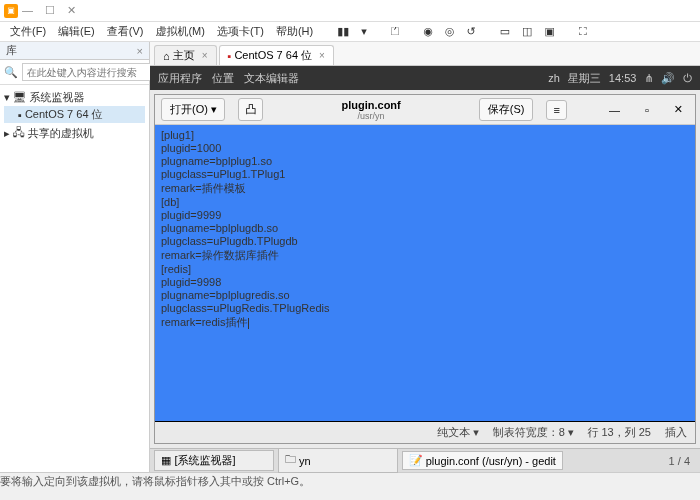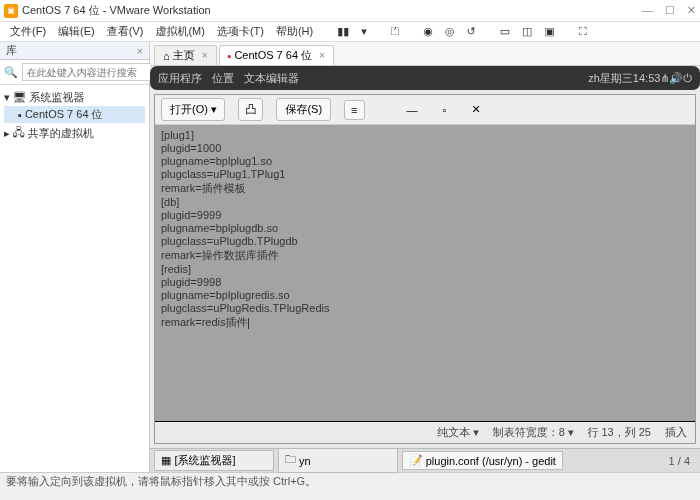--- a/index.html
+++ b/index.html
@@ -19,44 +19,43 @@
 .tree { flex:1; padding:4px; font-size:11px; color:#333; }
 .tree .node { padding:1px 0; display:flex; align-items:center; gap:3px; }
 .tree .sel { background:#d6e8f7; }
 .tree .indent1 { padding-left:14px; }
 .main { flex:1; display:flex; flex-direction:column; background:#fff; }
 .tabs { height:24px; background:#f7f7f7; border-bottom:1px solid #ccc; display:flex; align-items:flex-end; padding-left:4px; }
 .tabs .tab { border:1px solid #ccc; border-bottom:none; padding:2px 8px; background:#fff; margin-right:2px; display:flex; align-items:center; gap:3px; border-radius:3px 3px 0 0; }
 .tabs .tab .close { color:#888; margin-left:4px; font-size:10px; }
 .tabs .inactive { background:#f0f0f0; }
 .gnome { flex:1; display:flex; flex-direction:column; background:#eaeaea; }
-.gtop { height:24px; background:#333; color:#ccc; display:flex; align-items:center; padding:0 8px; gap:10px;border-radius:7px; }
+.gtop { height:24px; background:#333; color:#ccc; display:flex; align-items:center; padding:0 8px; gap:10px; }
 .gtop .left { display:flex; gap:10px; }
-.gtop .right { margin-left:auto; display:flex; align-items:center; }
+.gtop .right { margin-left:auto; display:flex; gap:8px; align-items:center; }
 .gedit-win { margin:4px; flex:1; background:#f2f2f2; border:1px solid #999; display:flex; flex-direction:column; }
 .gedit-tb { height:30px; display:flex; align-items:center; padding:0 6px; gap:13px; border-bottom:1px solid #ccc; background:#eeeeee; }
 .gbtn { border:1px solid #bbb; border-radius:3px; padding:3px 8px; background:#f8f8f8; display:flex; align-items:center; gap:3px; }
 .gtitle { flex:1; text-align:center; }
 .gtitle .fn { font-weight:bold; }
 .gtitle .path { font-size:9px; color:#777; }
-.editor { flex:1; background:#a3a3a3; padding:4px 6px; font-family:monospace; font-size:11px; color:#333; white-space:pre; overflow:auto; }
+.editor { flex:1; background:#3b82f6; padding:4px 6px; font-family:monospace; font-size:11px; color:#333; white-space:pre; overflow:auto; }
 .statusbar { height:22px; border-top:1px solid #000000; display:flex; align-items:center; padding:0 8px; gap:14px; justify-content:flex-end; color:#444; background:#eaeaea; font-size:10px; }
 .taskbar { height:24px; background:#ddd; border-top:1px solid #bbb; display:flex; align-items:center; padding:0 4px; gap:4px; }
 .taskbar .tbitem { border:1px solid #bbb; padding:2px 6px; background:#eee; display:flex; align-items:center; gap:3px; min-width:120px; }
 .taskbar .active { background:#f7f7f7; }
 .taskbar .pager { margin-left:auto; padding:2px 6px; color:#555; }
-.footer { height:16px; background:#f0f0f0; border-top:1px solid #ccc; padding:0 6px; color:#555; font-size:10px; line-height:16px; }
+.footer { height:16px; background:#f0f0f0; border-top:1px solid #ccc; padding:0 0; color:#555; font-size:10px; line-height:16px; }
 .caret { display:inline-block; border-left:1px solid #333; height:11px; vertical-align:middle; }
 </style>
 </head>
 <body>
 
 <div class="titlebar">
   <span class="icon">▣</span>
-  <span class="title">CentOS 7 64 位 - VMware Workstation</span>
   <div class="winbtns">
     <span>—</span>
     <span>☐</span>
     <span>✕</span>
   </div>
 </div>
 
 <div class="menubar">
   <span>文件(F)</span>
   <span>编辑(E)</span>
@@ -141,20 +140,24 @@
         </div>
       </div>
 
       <div class="gedit-win">
         <div class="gedit-tb">
           <div class="gbtn">
             <span>打开(O)</span>
               <span>▾</span>
           </div>
           <div class="gbtn" style="padding:3px 6px">凸</div>
+          <div class="gtitle">
+            <div class="fn">plugin.conf</div>
+            <div class="path">/usr/yn</div>
+          </div>
           <div class="gbtn">
               <span>保存(S)</span>
             </div>
           <div class="gbtn" style="padding:3px 6px">≡</div>
           <span style="width:10px"></span>
           <span style="padding:0 6px">—</span>
           <span style="padding:0 6px">▫</span>
           <span style="padding:0 6px">✕</span>
         </div>
         <div class="editor"><span>[plug1]

